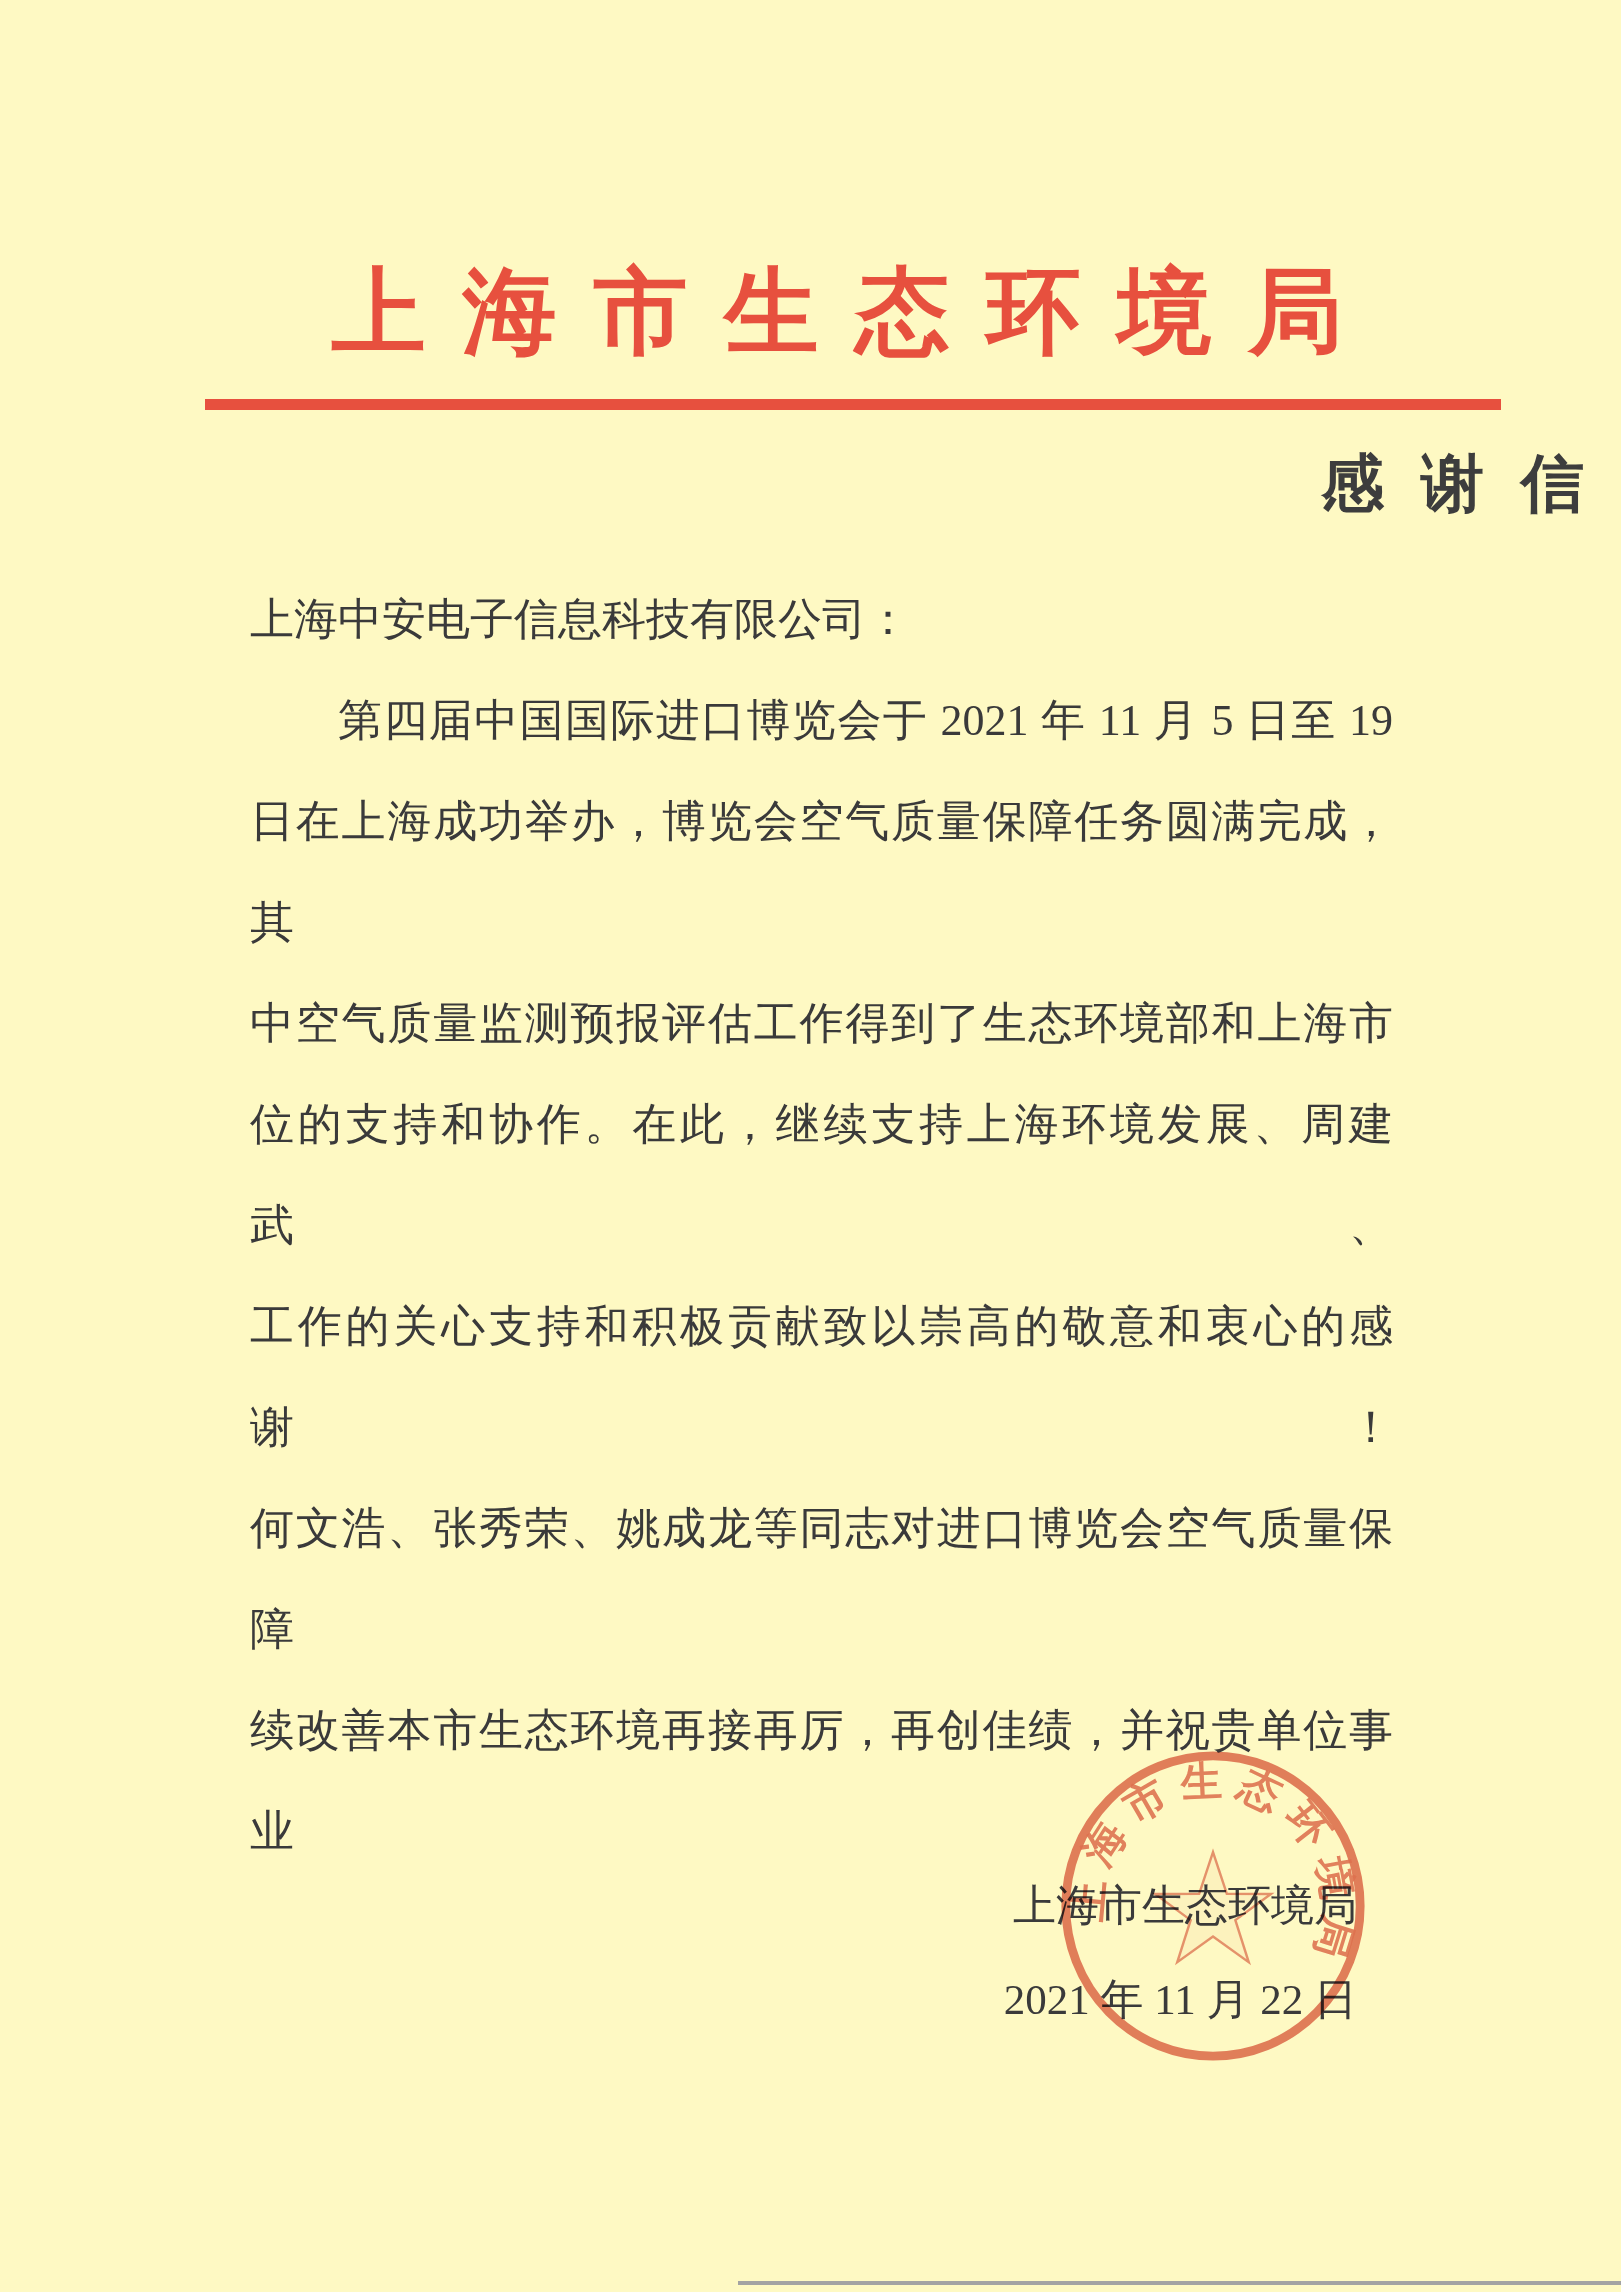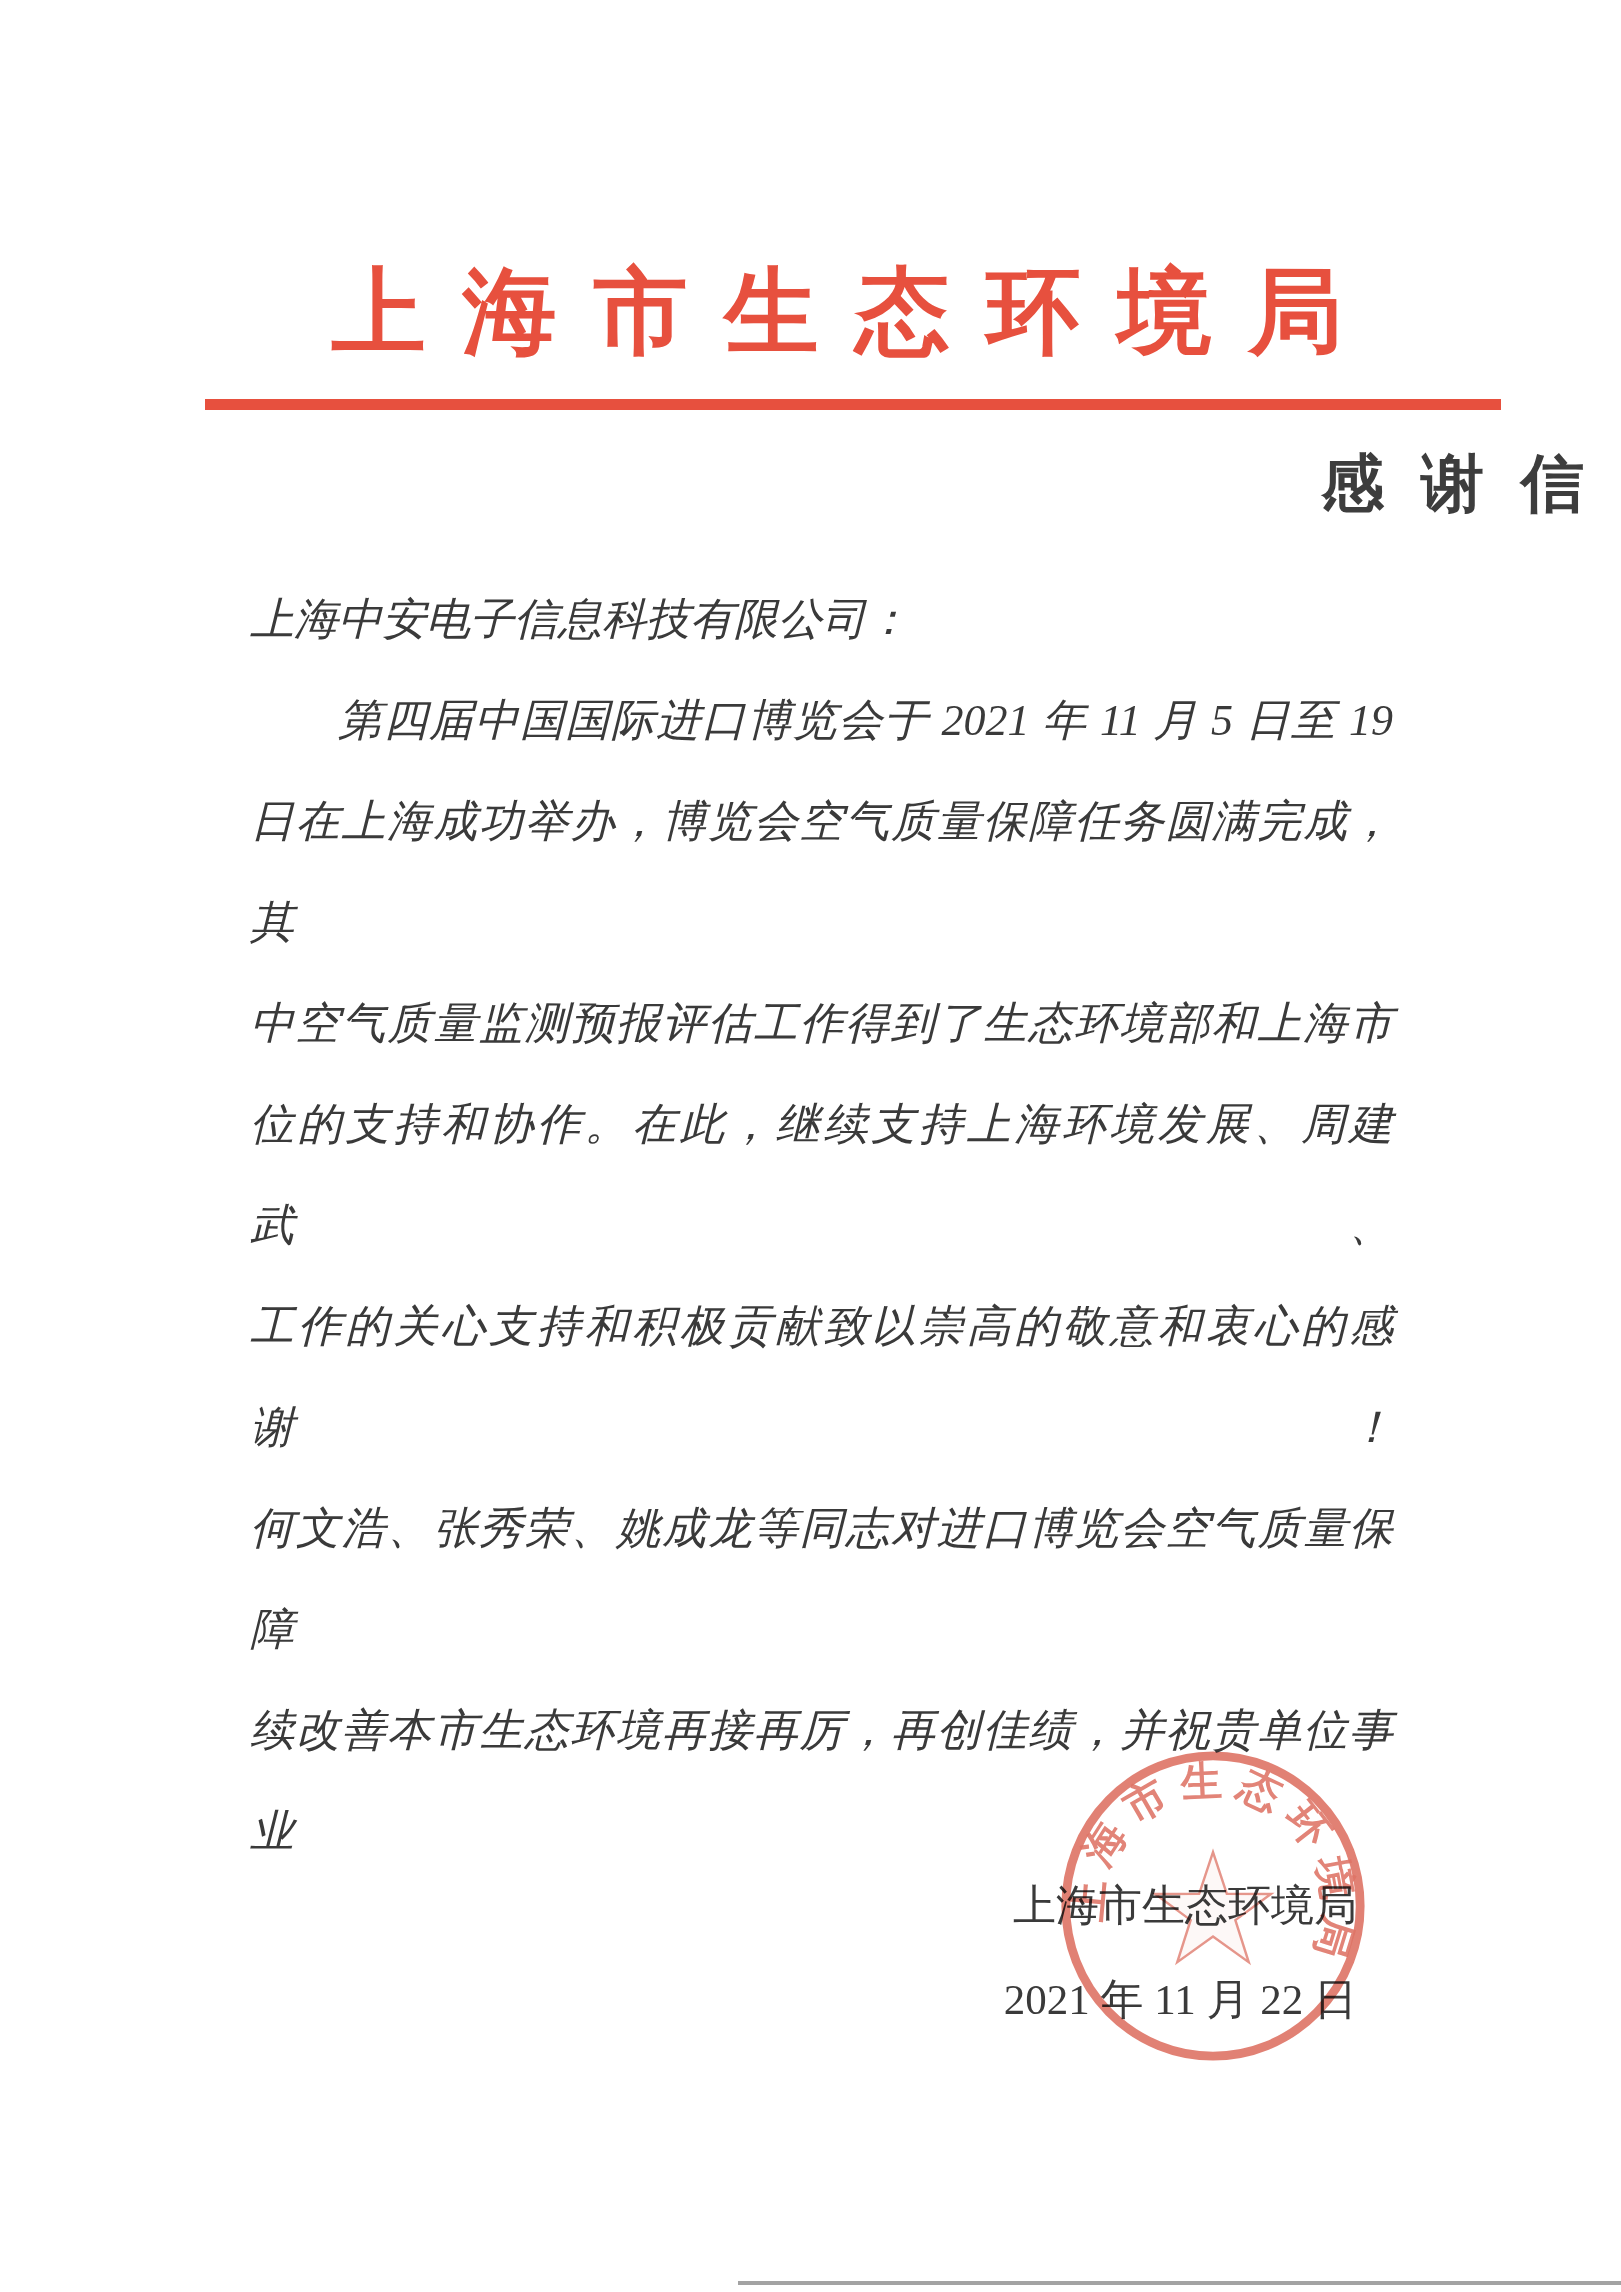--- a/index.html
+++ b/index.html
@@ -1,20 +1,20 @@
 <!DOCTYPE html>
 <html><head>
 <meta charset="utf-8">
 <style>
   html,body{margin:0;padding:0;background:#e9e9e9;}
   .page{
     position:relative;
     width:1621px;height:2293px;
     margin:0 auto;
-    background:#ffffff;
+    background:#fef9c3;
     overflow:hidden;
     font-family:"Liberation Serif","DejaVu Serif",serif;
     --red:#e7503e;
     --seal-red:#d95f4f;
     --ink:#3a3a3a;
   }
   
   .org-header{
     position:absolute;top:263px;left:0;width:100%;
     text-align:center;
@@ -50,21 +50,20 @@
   
   .body{
     position:absolute;top:569px;left:250px;width:1143px;
     color:var(--ink);
     font-size:44px;
     line-height:101px;
   }
   .body .line{
     text-align:left;
     text-justify:inter-character;
-    font-style:italic;
   }
   .body .line.fill{
     text-align:justify;
     text-align-last:justify;
   }
   .body .line.indent{ text-indent:2em; }
   
   .sig,.sig-date{
     position:absolute;right:264px;
     color:var(--ink);

